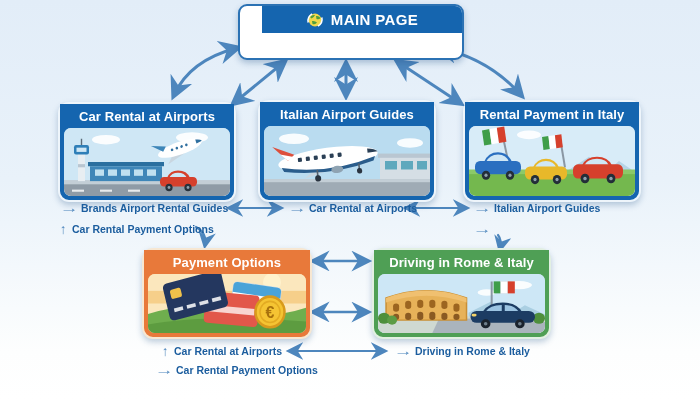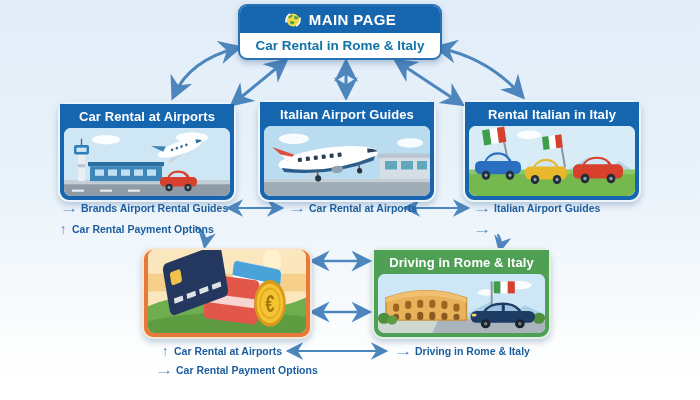--- a/index.html
+++ b/index.html
@@ -12,21 +12,21 @@
   .node{position:absolute;border-radius:11px;box-shadow:0 3px 6px rgba(25,75,130,.28);
         display:flex;flex-direction:column;}
   .node .hd{color:#fff;font-weight:bold;font-size:13px;text-align:center;
             padding:5px 2px 4px 2px;letter-spacing:.1px;white-space:nowrap;}
   .node .art{flex:1;margin:0 4px 4px 4px;border-radius:7px;overflow:hidden;background:#cfe7f5;}
   .node .art svg{display:block;width:100%;height:100%;}
 
   
   .main-box{position:absolute;left:238px;top:4px;width:200px;height:52px;border-radius:9px;
             background:#ffffff;border:2px solid #2b72b4;box-shadow:0 3px 6px rgba(25,75,130,.3);
-            display:flex;flex-direction:column;overflow:hidden;}
+            display:flex;flex-direction:column;overflow:hidden;padding-left:22px;}
   .main-box .mhd{background:#1565af;color:#fff;font-weight:bold;font-size:15px;letter-spacing:.4px;
                  display:flex;align-items:center;justify-content:center;gap:7px;height:27px;}
   .main-box .mbody{flex:1;display:flex;align-items:center;justify-content:center;
                    color:#1273a8;font-weight:bold;font-size:13.5px;}
 
   
   .lnk{position:absolute;white-space:nowrap;font-weight:bold;font-size:10.5px;color:#1b5d9e;
        display:flex;align-items:center;}
   .pfx{color:#4d86bd;font-size:12px;display:inline-block;transform:scaleX(1.6);
        transform-origin:left center;margin-right:9px;}
@@ -68,23 +68,20 @@
 
   <div class="main-box">
     <div class="mhd">
       <svg width="18" height="18" viewBox="0 0 18 18">
         <circle cx="9" cy="9" r="6.4" fill="#f0d84a"></circle>
         <path d="M4,6 Q6,3.5 9,4 Q8,6.5 5.5,7.5 Z M10,5 Q13,4.5 14.5,7 Q13,9 10.5,8 Z M6,10 Q9,9.5 11,11.5 Q9.5,14 6.5,13 Z" fill="#4f9e3e"></path>
         <path d="M2.2,11.5 Q1,6 6,2.8" stroke="#ffffff" stroke-width="1.6" fill="none"></path>
         <path d="M15.8,6.5 Q17,12 12,15.2" stroke="#ffffff" stroke-width="1.6" fill="none"></path>
       </svg>
       <span>MAIN PAGE</span>
-    </div>
-    <div class="mbody">
-      <span>Car Rental in Rome &amp; Italy</span>
     </div>
   </div>
 
   <div class="node" style="left:58px;top:102px;width:174px;height:96px;background:#1565af;border:2px solid #eef5fb;">
     <div class="hd" style="background: rgb(21, 101, 175);">Car Rental at Airports</div>
     <div class="art">
       <svg viewBox="0 0 166 64" preserveAspectRatio="none">
         <rect width="166" height="64" fill="#cfe7f5"></rect>
         <ellipse cx="42" cy="11" rx="14" ry="4.5" fill="#ffffff" opacity=".9"></ellipse>
         <ellipse cx="128" cy="9" rx="16" ry="5" fill="#ffffff" opacity=".9"></ellipse>
@@ -159,21 +156,21 @@
           <line x1="-12" y1="9" x2="-12" y2="16" stroke="#55616d" stroke-width="1.6"></line>
           <circle cx="-12" cy="17" r="3" fill="#2a3440"></circle>
           <line x1="30" y1="8" x2="30" y2="14" stroke="#55616d" stroke-width="1.6"></line>
           <circle cx="30" cy="15" r="2.6" fill="#2a3440"></circle>
         </g>
       </svg>
     </div>
   </div>
 
   <div class="node" style="left:463px;top:100px;width:174px;height:98px;background:#1565af;border:2px solid #eef5fb;">
-    <div class="hd" style="background: rgb(21, 101, 175);">Rental Italian in Italy</div>
+    <div class="hd" style="background: rgb(21, 101, 175);">Rental Payment in Italy</div>
     <div class="art">
       <svg viewBox="0 0 166 64" preserveAspectRatio="none">
         <rect width="166" height="64" fill="#d8ecf8"></rect>
         <path d="M100,40 L120,28 L140,40 L150,32 L166,42 L166,48 L100,48 Z" fill="#b5d4e6"></path>
         <ellipse cx="60" cy="8" rx="12" ry="4" fill="#ffffff" opacity=".9"></ellipse>
         <rect y="40" width="166" height="24" fill="#74b84e"></rect>
         <rect y="40" width="166" height="4" fill="#8cc968"></rect>
         <line x1="34" y1="10" x2="40" y2="36" stroke="#8a97a3" stroke-width="2"></line>
         <g transform="translate(13,4) rotate(-9)">
           <rect x="0" y="0" width="7.5" height="14" fill="#3f9e49"></rect>
@@ -231,20 +228,21 @@
   </div>
   <div class="lnk" style="left:473px;top:201px;">
     <span class="pfx">→</span>
     <span>Italian Airport Guides</span>
   </div>
   <div class="lnk" style="left:473px;top:222px;">
     <span class="pfx">→</span>
   </div>
 
   <div class="node" style="left:142px;top:248px;width:166px;height:87px;background:#e8793a;border:2px solid #f7e7d2;">
+    <div class="hd" style="background: rgb(232, 121, 58);">Payment Options</div>
     <div class="art" style="background:#fbe7bd;">
       <svg viewBox="0 0 158 56" preserveAspectRatio="none">
         <rect width="158" height="56" fill="#fbe7bd"></rect>
         <rect y="16" width="158" height="12" fill="#f6cf8a"></rect>
         <circle cx="124" cy="8" r="9" fill="#fff3cf" opacity=".85"></circle>
         <path d="M0,38 Q40,26 80,35 T158,32 L158,56 L0,56 Z" fill="#6fae4e"></path>
         <path d="M0,48 Q60,38 158,45 L158,56 L0,56 Z" fill="#5d9c40"></path>
         <g transform="translate(86,7) rotate(8)">
           <rect x="0" y="0" width="48" height="28" rx="4" fill="#ffffff" stroke="#cfdbe4" stroke-width="1"></rect>
           <path d="M0,4 Q0,0 4,0 L44,0 Q48,0 48,4 L48,10 L0,10 Z" fill="#4aa3d8"></path>

